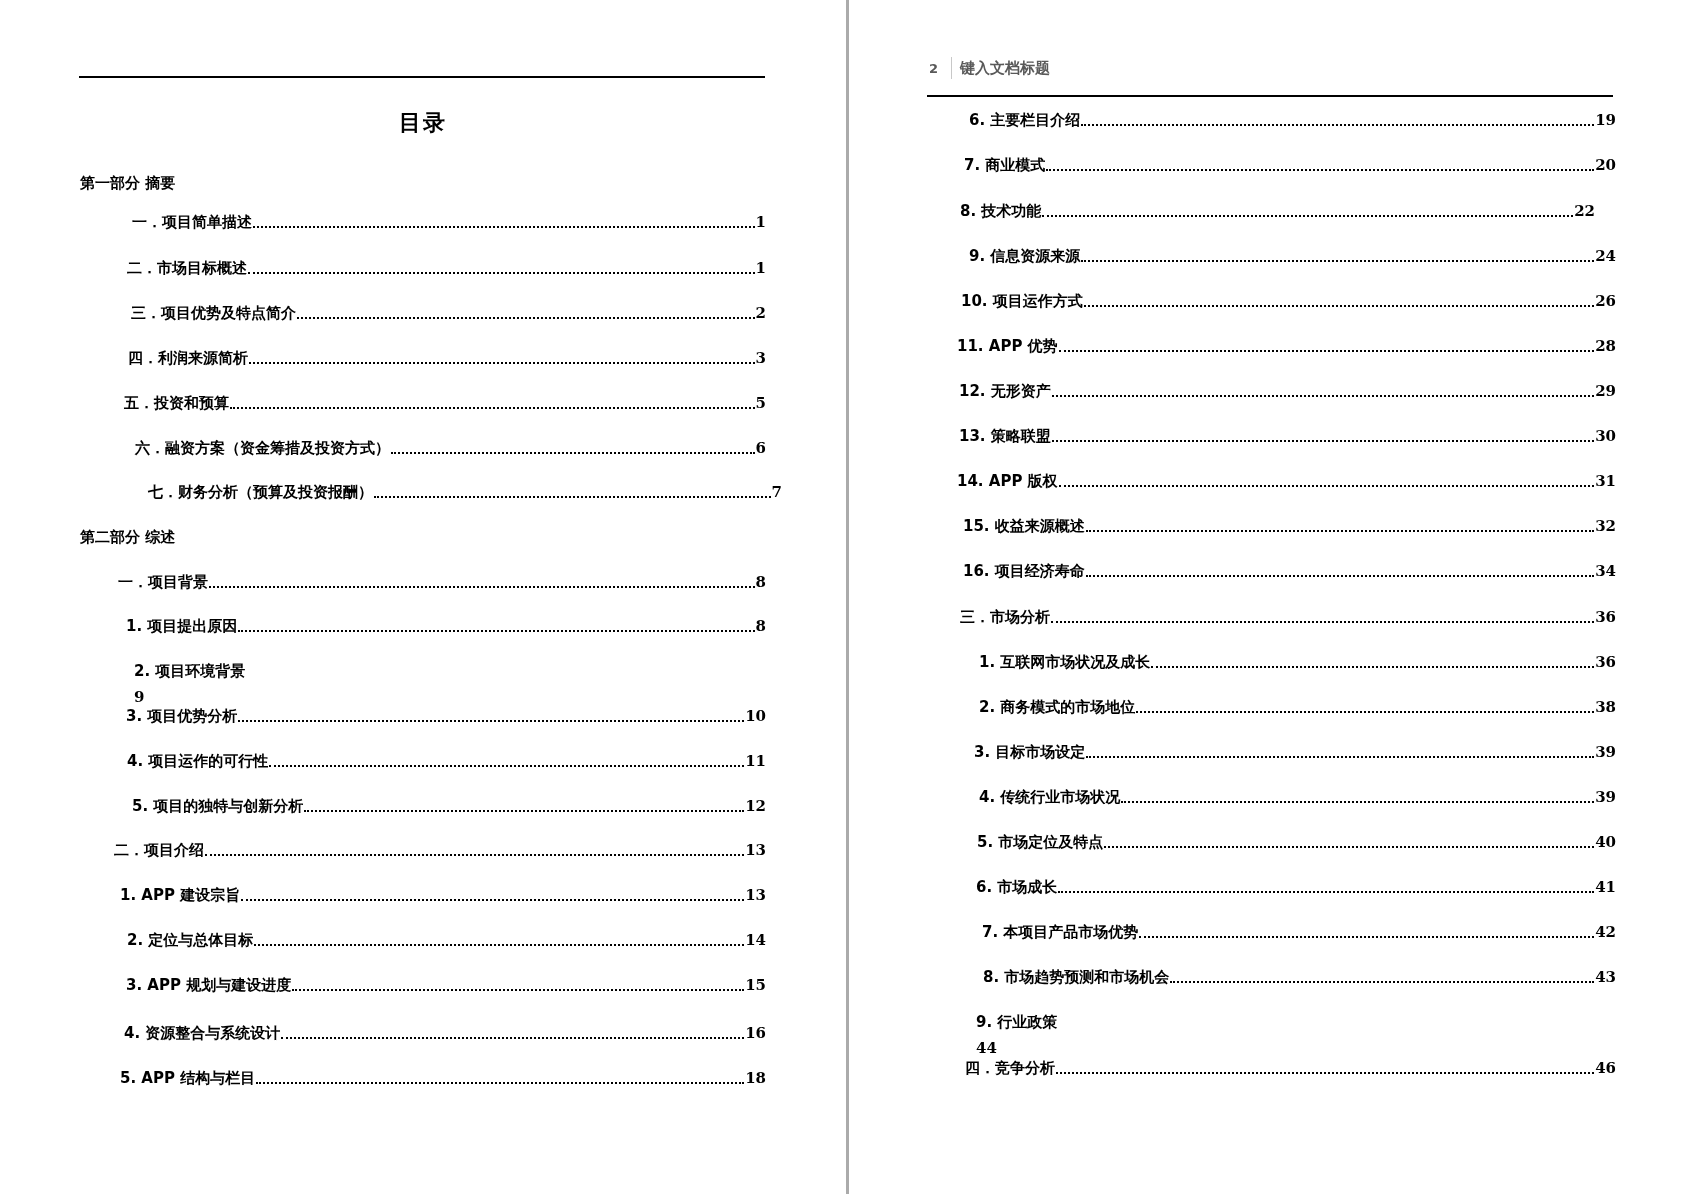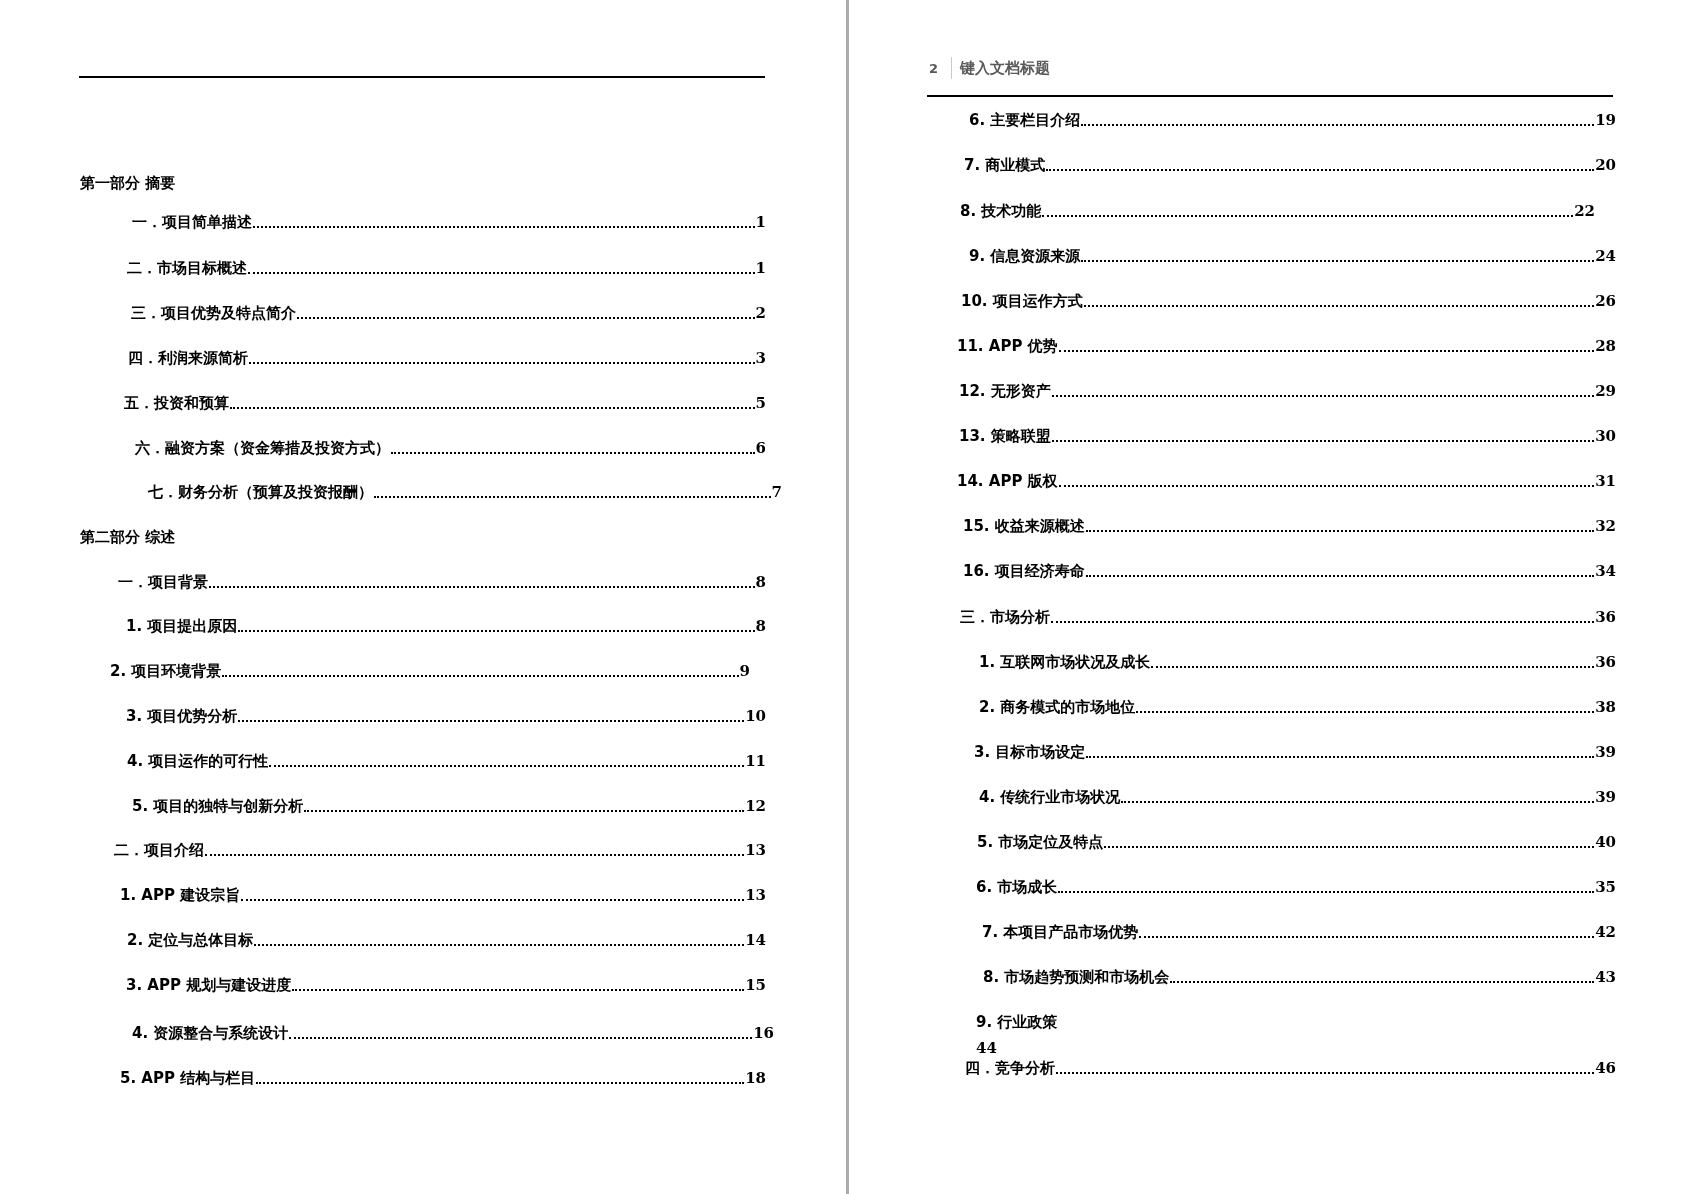--- a/index.html
+++ b/index.html
@@ -46,20 +46,21 @@
       flex: 1 1 auto; overflow: hidden; margin: 0 1px;
       border-bottom: 2px dotted #000; height: 0; align-self: flex-end; margin-bottom: 4px;
     }
     .entry .pnum { flex: none; font-family: "DejaVu Serif", serif; font-size: 15px; }
   </style>
 </head>
 <body>
 
 <div class="page page-left">
   <div class="rule rule-left"></div>
+  <div class="toc-title">目录</div>
   <div id="left-items">
       <div class="part" style="left: 80px; top: 183px;">第一部分  摘要</div>
       <div class="entry" style="left: 132px; width: 634px; top: 222px;">
         <span class="label">一．项目简单描述</span>
         <span class="leader"></span>
         <span class="pnum">1</span>
       </div>
       <div class="entry" style="left: 127px; width: 639px; top: 268px;">
         <span class="label">二．市场目标概述</span>
         <span class="leader"></span>
@@ -94,21 +95,21 @@
       <div class="entry" style="left: 118px; width: 648px; top: 582px;">
         <span class="label">一．项目背景</span>
         <span class="leader"></span>
         <span class="pnum">8</span>
       </div>
       <div class="entry" style="left: 126px; width: 640px; top: 626px;">
         <span class="label">1. 项目提出原因</span>
         <span class="leader"></span>
         <span class="pnum">8</span>
       </div>
-      <div class="entry" style="left: 110px; width: 640px; top: 671px;">
+      <div class="entry" style="left: 134px; width: 640px; top: 671px; flex-direction: column;">
         <span class="label">2. 项目环境背景</span>
         <span class="leader"></span>
         <span class="pnum">9</span>
       </div>
       <div class="entry" style="left: 126px; width: 640px; top: 716px;">
         <span class="label">3. 项目优势分析</span>
         <span class="leader"></span>
         <span class="pnum">10</span>
       </div>
       <div class="entry" style="left: 127px; width: 639px; top: 761px;">
@@ -134,21 +135,21 @@
       <div class="entry" style="left: 127px; width: 639px; top: 940px;">
         <span class="label">2. 定位与总体目标</span>
         <span class="leader"></span>
         <span class="pnum">14</span>
       </div>
       <div class="entry" style="left: 126px; width: 640px; top: 985px;">
         <span class="label">3. APP 规划与建设进度</span>
         <span class="leader"></span>
         <span class="pnum">15</span>
       </div>
-      <div class="entry" style="left: 132px; width: 642px; top: 1033px;">
+      <div class="entry" style="left: 124px; width: 642px; top: 1033px;">
         <span class="label">4. 资源整合与系统设计</span>
         <span class="leader"></span>
         <span class="pnum">16</span>
       </div>
       <div class="entry" style="left: 120px; width: 646px; top: 1078px;">
         <span class="label">5. APP 结构与栏目</span>
         <span class="leader"></span>
         <span class="pnum">18</span>
       </div>
     </div>
@@ -245,21 +246,21 @@
         <span class="pnum">39</span>
       </div>
       <div class="entry" style="left: 128px; width: 639px; top: 842px;">
         <span class="label">5. 市场定位及特点</span>
         <span class="leader"></span>
         <span class="pnum">40</span>
       </div>
       <div class="entry" style="left: 127px; width: 640px; top: 887px;">
         <span class="label">6. 市场成长</span>
         <span class="leader"></span>
-        <span class="pnum">35</span>
+        <span class="pnum">41</span>
       </div>
       <div class="entry" style="left: 133px; width: 634px; top: 932px;">
         <span class="label">7. 本项目产品市场优势</span>
         <span class="leader"></span>
         <span class="pnum">42</span>
       </div>
       <div class="entry" style="left: 134px; width: 633px; top: 977px;">
         <span class="label">8. 市场趋势预测和市场机会</span>
         <span class="leader"></span>
         <span class="pnum">43</span>

